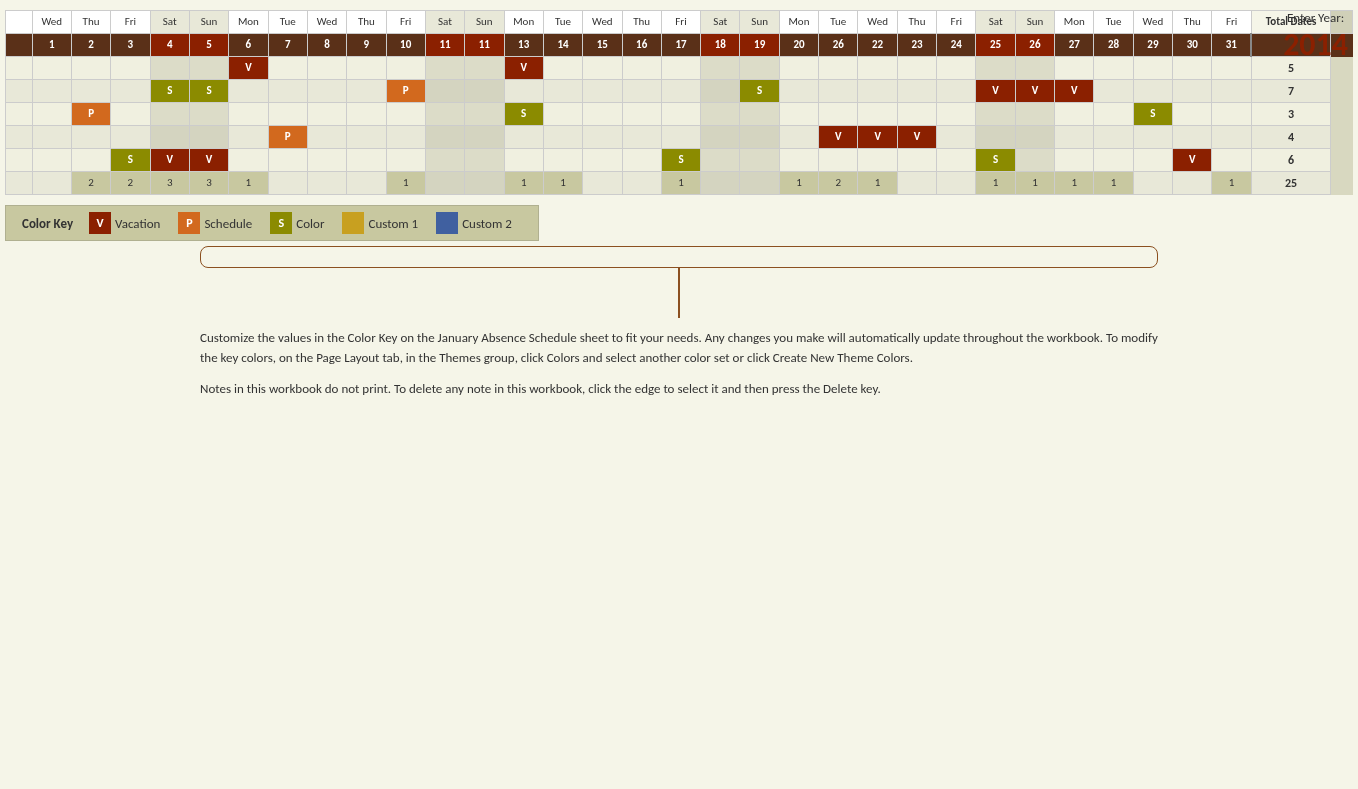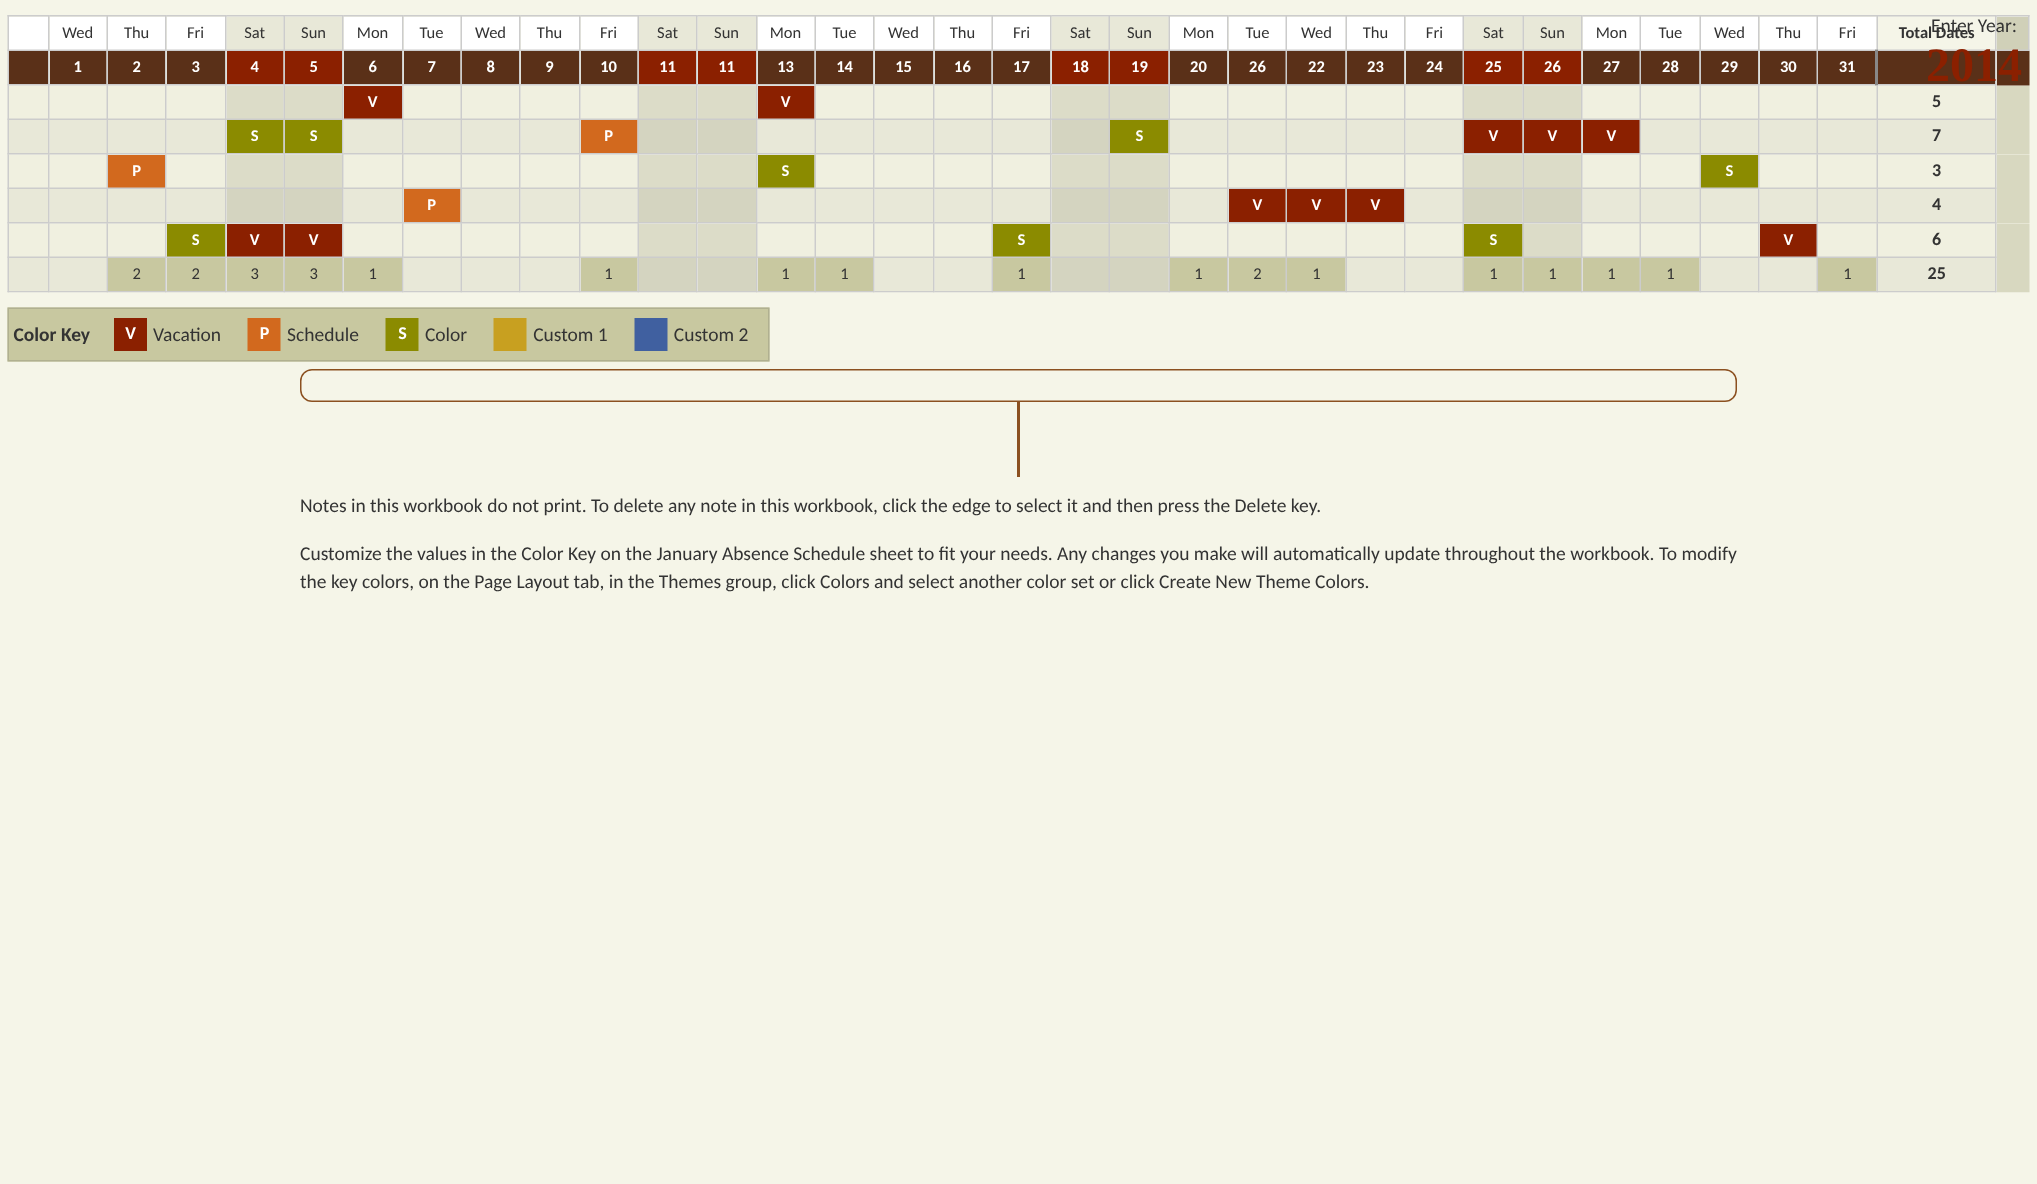--- a/index.html
+++ b/index.html
@@ -36,21 +36,20 @@
       text-align: center;
     }
     .enter-year-label {
       font-size: 13px;
       color: #333;
     }
     .enter-year-value {
       font-size: 32px;
       font-weight: bold;
       color: #8B2000;
-      font-family: Liberation Serif, serif;
     }
 
     
     .calendar-wrapper {
       width: 100%;
       overflow-x: auto;
     }
     .calendar-table {
       border-collapse: collapse;
       width: calc(100% - 10px);
@@ -124,21 +123,21 @@
       border-left: 2px solid #999;
     }
 
     
     .color-key-section {
       margin: 10px 5px 5px 5px;
       display: flex;
       align-items: center;
       gap: 8px;
       background-color: #c8c8a0;
-      padding: 6px 3px;
+      padding: 6px 16px;
       width: fit-content;
       border: 1px solid #b0b090;
     }
     .color-key-label {
       font-weight: bold;
       font-size: 13px;
       color: #333;
       margin-right: 8px;
     }
     .key-item {
@@ -545,17 +544,17 @@
       <span class="key-text">Custom 2</span>
     </div>
   </div>
 
   <div class="callout-section">
     <div class="callout-box"></div>
     <div class="callout-arrow"></div>
   </div>
 
   <div class="callout-text-section">
+    <p class="callout-paragraph">Customize the values in the Color Key on the January Absence Schedule sheet to fit your needs. Any changes you make will automatically update throughout the workbook.  To modify the key colors, on the Page Layout tab, in the Themes group, click Colors and select another color set or click Create New Theme Colors.</p>
     <p class="callout-paragraph">Notes in this workbook do not print. To delete  any note in this workbook, click the edge to select it and then press the Delete key.</p>
-    <p class="callout-paragraph">Customize the values in the Color Key on the January Absence Schedule sheet to fit your needs. Any changes you make will automatically update throughout the workbook.  To modify the key colors, on the Page Layout tab, in the Themes group, click Colors and select another color set or click Create New Theme Colors.</p>
   </div>
 
 </div>
 
 </body></html>

